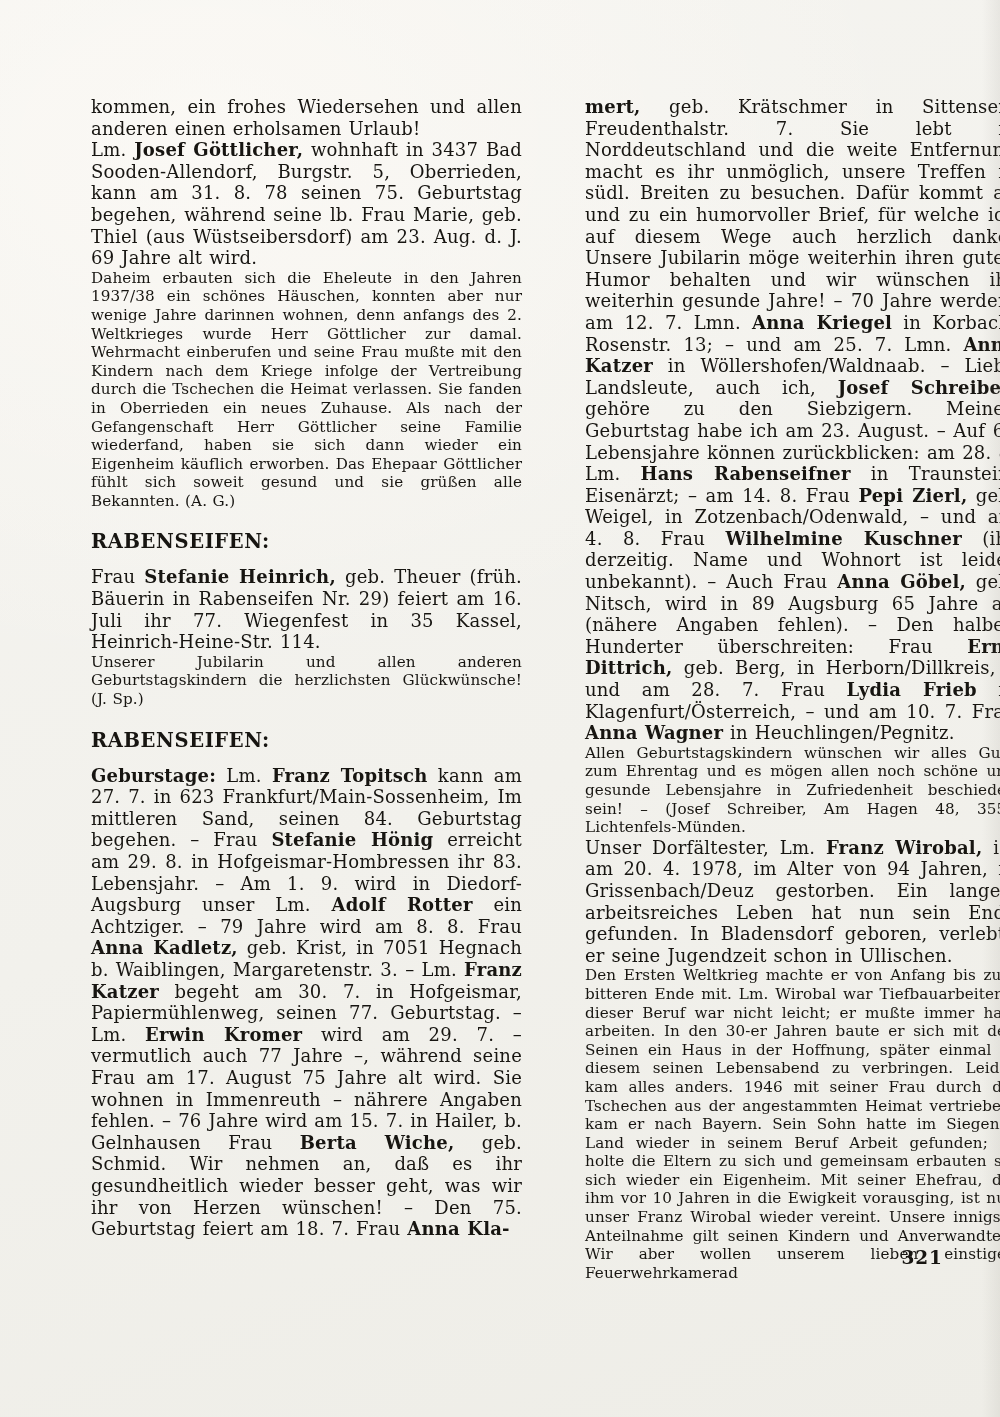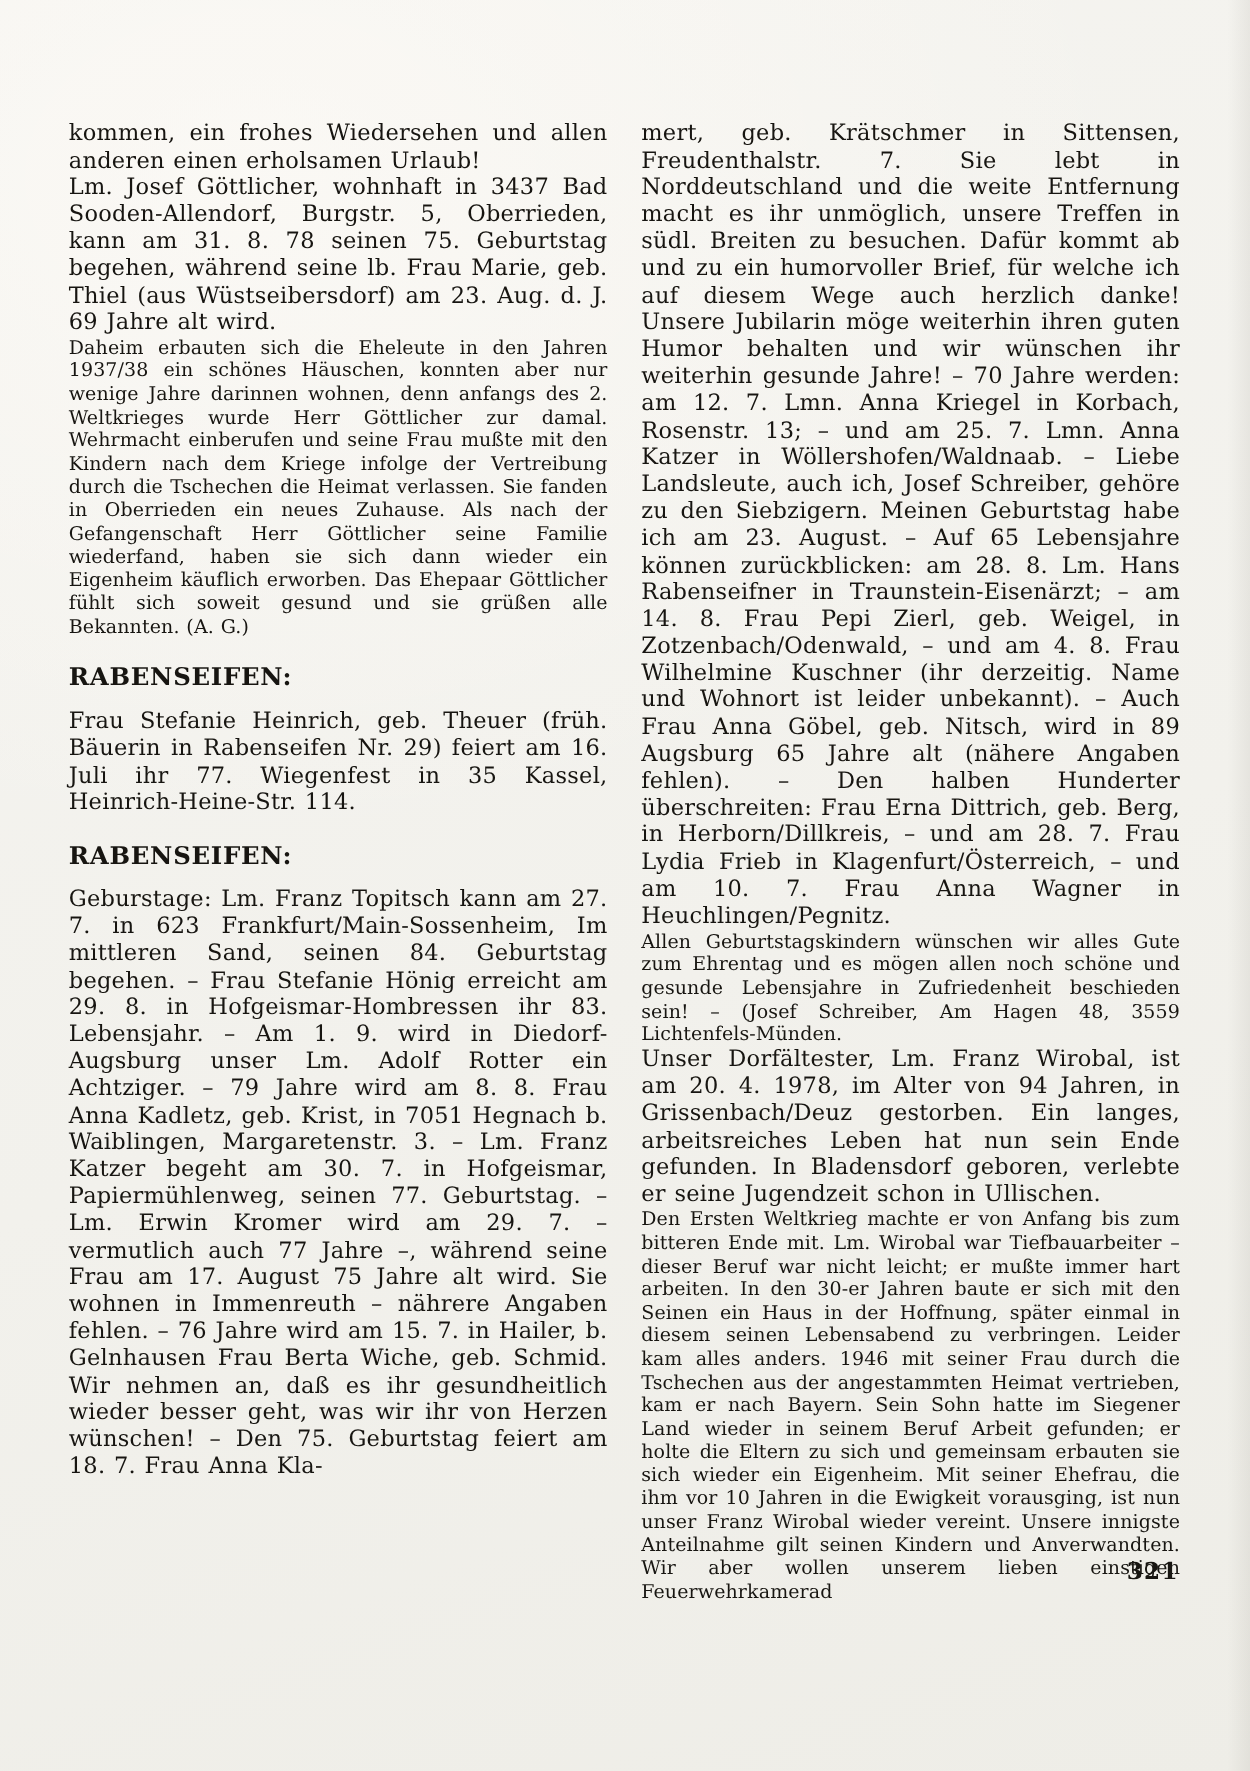--- a/index.html
+++ b/index.html
@@ -21,20 +21,21 @@
     height: 1417px;
     padding: 96px 55px 0 55px;
   }
   .columns {
     display: flex;
     gap: 27px;
   }
   .col {
     width: 431px;
     flex: 0 0 431px;
+    margin-left: 36px;
   }
   p { margin: 0; }
   .body-par {
     font-size: 18px;
     line-height: 21.6px;
     text-align: justify;
     letter-spacing: 0.2px;
     word-spacing: 1px;
   }
   .note-par {
@@ -48,21 +49,21 @@
     font-size: 19.5px;
     line-height: 22px;
     font-weight: 700;
     letter-spacing: 0.6px;
     margin: 21px 0 13px 0;
   }
   .heading-todesfaelle {
     margin-top: 36px;
     letter-spacing: 0.3px;
   }
-  b { font-weight: 400; }
+  b { font-weight: 700; }
   .page-number {
     position: absolute;
     top: 1247px;
     right: 57px;
     font-size: 18.5px;
     font-weight: 700;
     letter-spacing: 1px;
   }
   
   .edge-shade {
@@ -80,20 +81,21 @@
   <div class="columns">
 
     <div class="col">
       <p class="body-par"><span>kommen, ein frohes Wiedersehen und allen anderen einen erholsamen Urlaub!</span></p>
 
       <p class="body-par"><span>Lm. </span><b>Josef Göttlicher,</b><span> wohnhaft in 3437 Bad Sooden-Allendorf, Burgstr. 5, Oberrieden, kann am 31. 8. 78 seinen 75. Geburtstag begehen, während seine lb. Frau Marie, geb. Thiel (aus Wüstseibersdorf) am 23. Aug. d. J. 69 Jahre alt wird.</span></p>
       <p class="note-par"><span>Daheim erbauten sich die Eheleute in den Jahren 1937/38 ein schönes Häuschen, konnten aber nur wenige Jahre darinnen wohnen, denn anfangs des 2. Weltkrieges wurde Herr Göttlicher zur damal. Wehrmacht einberufen und seine Frau mußte mit den Kindern nach dem Kriege infolge der Vertreibung durch die Tschechen die Heimat verlassen. Sie fanden in Oberrieden ein neues Zuhause. Als nach der Gefangenschaft Herr Göttlicher seine Familie wiederfand, haben sie sich dann wieder ein Eigenheim käuflich erworben. Das Ehepaar Göttlicher fühlt sich soweit gesund und sie grüßen alle Bekannten. (A. G.)</span></p>
 
       <h2 class="section-heading">RABENSEIFEN:</h2>
       <p class="body-par"><span>Frau </span><b>Stefanie Heinrich,</b><span> geb. Theuer (früh. Bäuerin in Rabenseifen Nr. 29) feiert am 16. Juli ihr 77. Wiegenfest in 35 Kassel, Heinrich-Heine-Str. 114.</span></p>
+      <p class="note-par"><span>Unserer Jubilarin und allen anderen Geburtstagskindern die herzlichsten Glückwünsche! (J. Sp.)</span></p>
 
       <h2 class="section-heading">RABENSEIFEN:</h2>
       <p class="body-par"><b>Geburstage:</b><span> Lm. </span><b>Franz Topitsch</b><span> kann am 27. 7. in 623 Frankfurt/Main-Sossenheim, Im mittleren Sand, seinen 84. Geburtstag begehen. – Frau </span><b>Stefanie Hönig</b><span> erreicht am 29. 8. in Hofgeismar-Hombressen ihr 83. Lebensjahr. – Am 1. 9. wird in Diedorf-Augsburg unser Lm. </span><b>Adolf Rotter</b><span> ein Achtziger. – 79 Jahre wird am 8. 8. Frau </span><b>Anna Kadletz,</b><span> geb. Krist, in 7051 Hegnach b. Waiblingen, Margaretenstr. 3. – Lm. </span><b>Franz Katzer</b><span> begeht am 30. 7. in Hofgeismar, Papiermühlenweg, seinen 77. Geburtstag. – Lm. </span><b>Erwin Kromer</b><span> wird am 29. 7. – vermutlich auch 77 Jahre –, während seine Frau am 17. August 75 Jahre alt wird. Sie wohnen in Immenreuth – nährere Angaben fehlen. – 76 Jahre wird am 15. 7. in Hailer, b. Gelnhausen Frau </span><b>Berta Wiche,</b><span> geb. Schmid. Wir nehmen an, daß es ihr gesundheitlich wieder besser geht, was wir ihr von Herzen wünschen! – Den 75. Geburtstag feiert am 18. 7. Frau </span><b>Anna Kla-</b></p>
     </div>
 
     <div class="col">
       <p class="body-par"><b>mert,</b><span> geb. Krätschmer in Sittensen, Freudenthalstr. 7. Sie lebt in Norddeutschland und die weite Entfernung macht es ihr unmöglich, unsere Treffen in südl. Breiten zu besuchen. Dafür kommt ab und zu ein humorvoller Brief, für welche ich auf diesem Wege auch herzlich danke! Unsere Jubilarin möge weiterhin ihren guten Humor behalten und wir wünschen ihr weiterhin gesunde Jahre! – 70 Jahre werden: am 12. 7. Lmn. </span><b>Anna Kriegel</b><span> in Korbach, Rosenstr. 13; – und am 25. 7. Lmn. </span><b>Anna Katzer</b><span> in Wöllershofen/Waldnaab. – Liebe Landsleute, auch ich, </span><b>Josef Schreiber,</b><span> gehöre zu den Siebzigern. Meinen Geburtstag habe ich am 23. August. – Auf 65 Lebensjahre können zurückblicken: am 28. 8. Lm. </span><b>Hans Rabenseifner</b><span> in Traunstein-Eisenärzt; – am 14. 8. Frau </span><b>Pepi Zierl,</b><span> geb. Weigel, in Zotzenbach/Odenwald, – und am 4. 8. Frau </span><b>Wilhelmine Kuschner</b><span> (ihr derzeitig. Name und Wohnort ist leider unbekannt). – Auch Frau </span><b>Anna Göbel,</b><span> geb. Nitsch, wird in 89 Augsburg 65 Jahre alt (nähere Angaben fehlen). – Den halben Hunderter überschreiten: Frau </span><b>Erna Dittrich,</b><span> geb. Berg, in Herborn/Dillkreis, – und am 28. 7. Frau </span><b>Lydia Frieb</b><span> in Klagenfurt/Österreich, – und am 10. 7. Frau </span><b>Anna Wagner</b><span> in Heuchlingen/Pegnitz.</span></p>
       <p class="note-par"><span>Allen Geburtstagskindern wünschen wir alles Gute zum Ehrentag und es mögen allen noch schöne und gesunde Lebensjahre in Zufriedenheit beschieden sein! – (Josef Schreiber, Am Hagen 48, 3559 Lichtenfels-Münden.</span></p>
 
       <p class="body-par"><span>Unser Dorfältester, Lm. </span><b>Franz Wirobal,</b><span> ist am 20. 4. 1978, im Alter von 94 Jahren, in Grissenbach/Deuz gestorben. Ein langes, arbeitsreiches Leben hat nun sein Ende gefunden. In Bladensdorf geboren, verlebte er seine Jugendzeit schon in Ullischen.</span></p>

